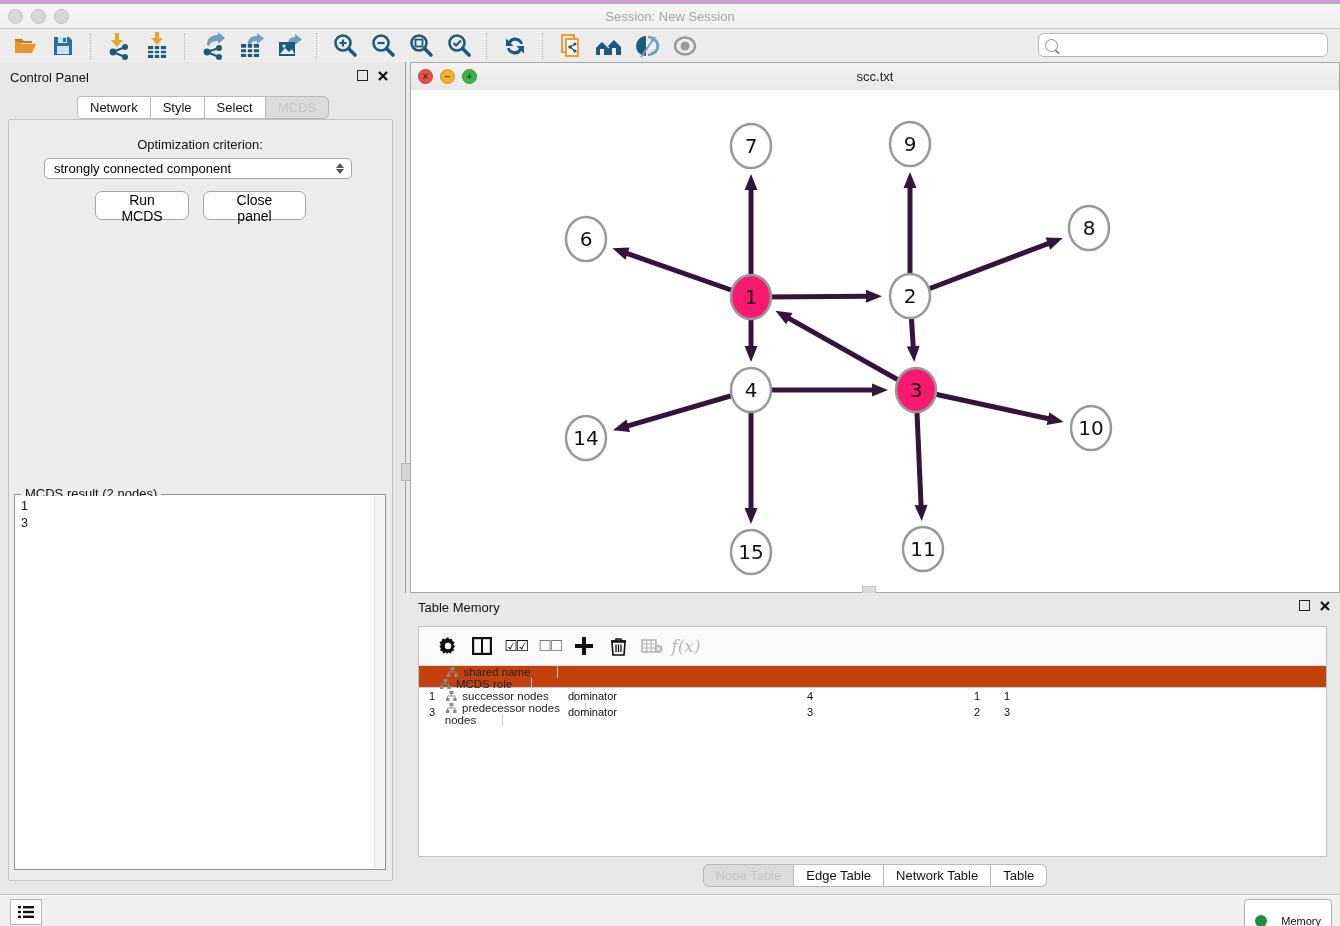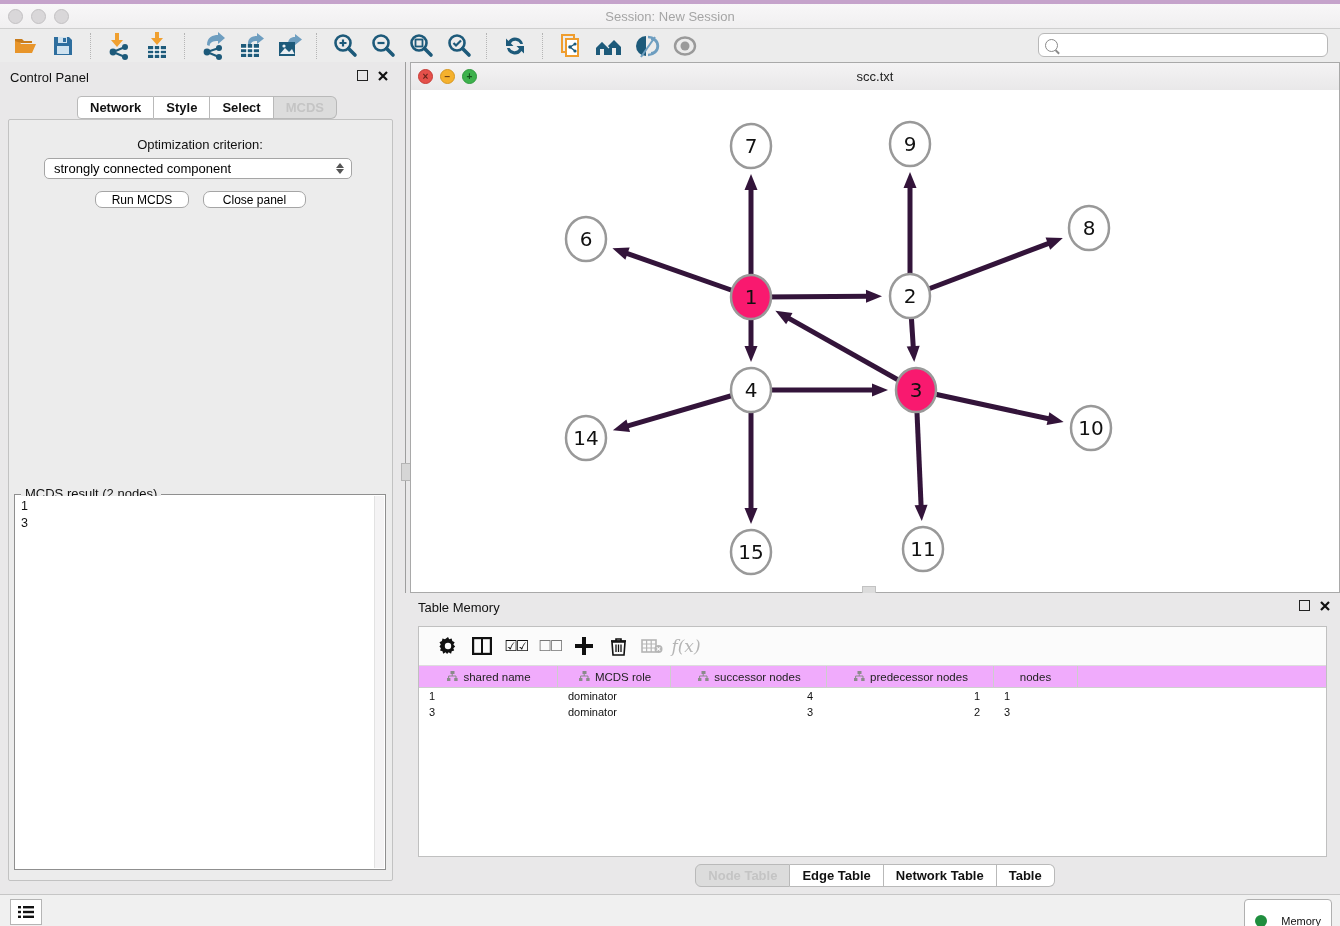--- a/index.html
+++ b/index.html
@@ -25,34 +25,34 @@
   #search-input{border:none;outline:none;flex:1;height:18px;font-size:12px;background:transparent;}
   .mag{width:11px;height:11px;border:1.5px solid #8a8a8a;border-radius:50%;margin-left:6px;position:relative;}
   .mag:after{content:"";position:absolute;width:5px;height:1.5px;background:#8a8a8a;
              transform:rotate(45deg);left:9px;top:11px;}
 
   
   #control-panel{left:0;top:62px;width:400px;height:832px;background:#e9e8e9;}
   #cp-header{left:10px;top:8px;font-size:13px;color:#111;}
   .panel-ctl{display:flex;gap:10px;position:absolute;right:12px;top:8px;align-items:center;}
   .float-box{width:9px;height:9px;border:1.5px solid #222;}
-  .tabs-row{display:flex;font-weight:bold;}
+  .tabs-row{display:flex;}
   #cp-tabs{left:77px;top:34px;}
   .tab{font-size:13px;padding:3px 12px;background:#fff;border:1px solid #b9b9b9;border-left:none;color:#111;}
   .tab:first-child{border-left:1px solid #b9b9b9;border-radius:4px 0 0 4px;}
   .tab.active{background:#dcdcdc;color:#c4c4c4;border-radius:0 6px 6px 0;}
   #cp-body{left:8px;top:57px;width:383px;height:760px;background:#ececec;border:1px solid #c2c2c2;border-radius:2px;}
   #opt-label{left:0;top:75px;width:400px;text-align:center;font-size:13px;color:#111;}
   #opt-select{left:44px;top:96px;width:308px;height:21px;background:#fff;border:1px solid #a5a5a5;border-radius:5px;
               display:flex;align-items:center;font-size:13px;padding-left:9px;box-sizing:border-box;}
   .chev{margin-left:auto;margin-right:7px;display:flex;flex-direction:column;gap:1px;}
   .chev i{display:block;width:0;height:0;border-left:4px solid transparent;border-right:4px solid transparent;}
   .chev .up{border-bottom:5px solid #555;}
   .chev .dn{border-top:5px solid #555;}
-  .cp-btn{height:17px;background:#fff;border:1px solid #a5a5a5;border-radius:7px;font-size:12px;
+  .cp-btn{height:29px;background:#fff;border:1px solid #a5a5a5;border-radius:7px;font-size:14px;
           font-family:"Liberation Sans",sans-serif;padding:0 14px;position:absolute;top:129px;}
   #run-btn{left:95px;width:94px;}
   #close-btn{left:203px;width:103px;}
   #mcds-group{left:14px;top:432px;width:370px;height:374px;border:1px solid #8f8f8f;background:#fff;}
   #mcds-legend{position:absolute;left:6px;top:-9px;background:#ececec;padding:0 4px;font-size:13px;color:#111;}
   #mcds-text{position:absolute;left:1px;top:1px;right:10px;bottom:1px;background:#fff;
              font-size:12.5px;line-height:17px;padding:2px 5px;white-space:pre;color:#111;}
   #mcds-scroll{position:absolute;top:1px;right:1px;width:9px;bottom:1px;background:#f4f3f4;border-left:1px solid #e2e2e2;}
 
   
@@ -76,21 +76,21 @@
   
   #table-panel{left:410px;top:593px;width:930px;height:301px;background:#e9e8e9;}
   #tp-header{left:8px;top:7px;font-size:13px;color:#111;position:absolute;}
   #tp-box{position:absolute;left:8px;top:33px;width:907px;height:229px;background:#fff;border:1px solid #c0c0c0;}
   #tp-toolbar{position:absolute;left:0;top:0;right:0;height:38px;background:#fbfbfb;border-bottom:1px solid #ddd;
               display:flex;align-items:center;padding-left:12px;}
   .tpt-btn{width:34px;height:32px;display:flex;align-items:center;justify-content:center;font-size:18px;color:#111;}
   .tpt-btn.disabled{color:#b5b5b5;}
   .fx{font-family:"DejaVu Serif",serif;font-style:italic;font-size:17px;color:#b5b5b5;}
   #tp-table{position:absolute;left:0;top:39px;right:0;bottom:0;background:#fff;overflow:hidden;}
-  #tp-headrow{display:flex;height:21px;background:#f0abfc;border-bottom:1px solid #cfcfcf;}
+  #tp-headrow{display:flex;height:21px;background:#c2410c;border-bottom:1px solid #cfcfcf;flex-direction:column;}
   .hcell{display:flex;align-items:center;font-size:11.5px;color:#222;border-right:1px solid #cdcdcd;
          box-sizing:border-box;padding:0 4px;gap:5px;justify-content:center;}
   .hcell .tree-ic{flex:0 0 auto;margin-left:2px;}
   .trow{display:flex;height:16px;align-items:center;}
   .tcell{font-size:11px;color:#111;box-sizing:border-box;padding:0 10px;overflow:hidden;white-space:nowrap;}
   .tcell.r{text-align:right;padding-right:14px;}
 
   #tp-tabs{left:0;right:0;top:271px;position:absolute;display:flex;justify-content:center;}
   #tp-tabs .tab:first-child{border-radius:6px 0 0 6px;}
   #tp-tabs .tab:last-child{border-radius:0 6px 6px 0;}

